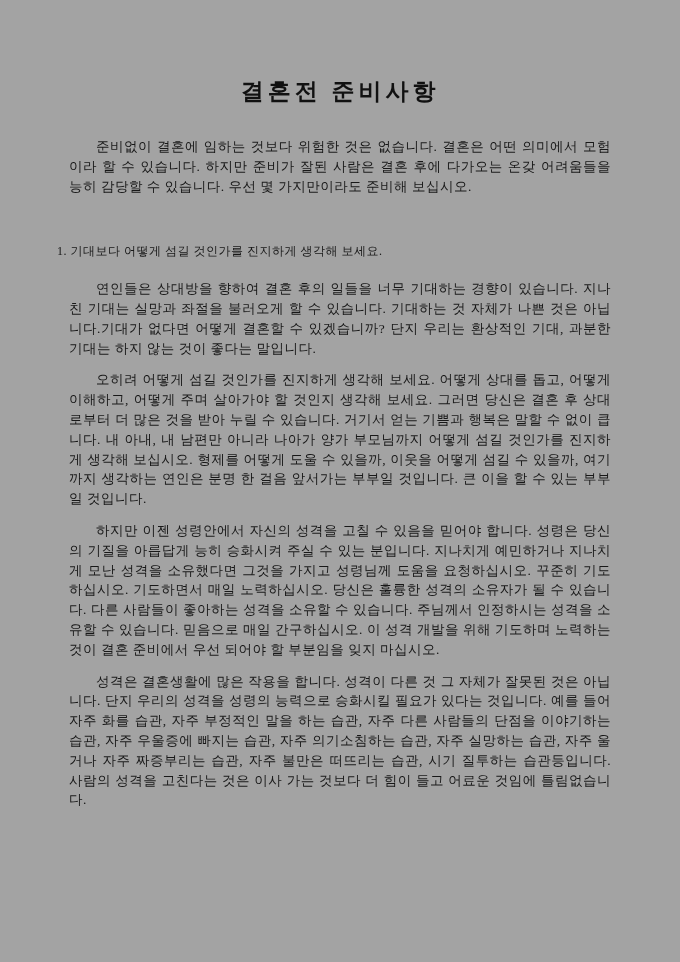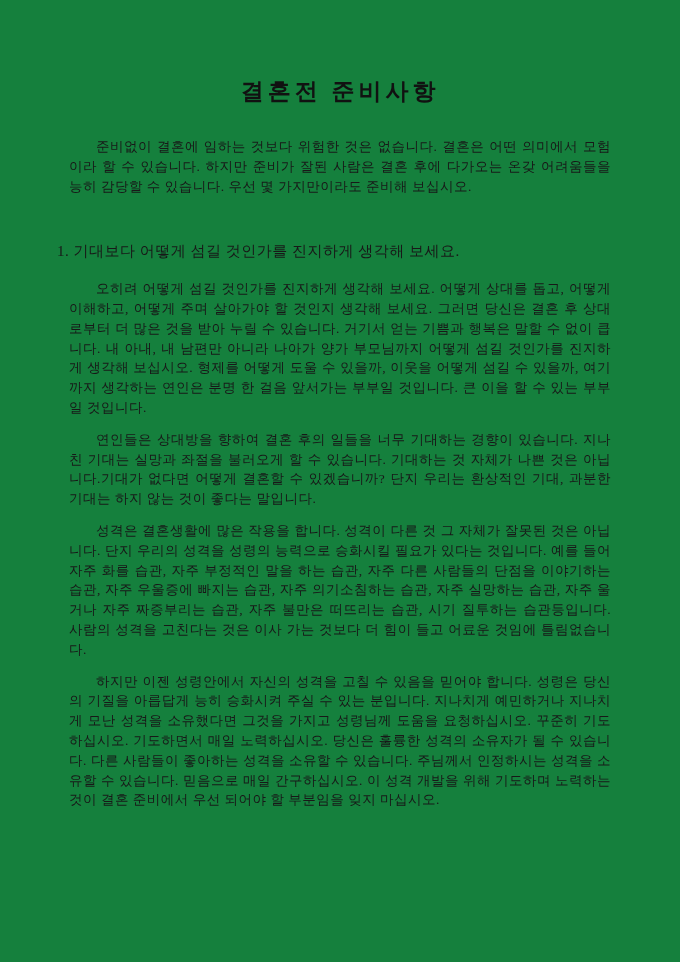--- a/index.html
+++ b/index.html
@@ -5,21 +5,21 @@
   html, body {
     margin: 0;
     padding: 0;
     background: #ffffff;
   }
   .page {
     position: relative;
     width: 680px;
     height: 962px;
     margin: 0 auto;
-    background: #15803d;
+    background: #a3a3a3;
     box-sizing: border-box;
     padding: 76px 57px 0 57px;
     font-family: "Liberation Serif", "DejaVu Serif", serif;
     color: #181818;
     overflow: hidden;
   }
   .doc-title {
     margin: 0 0 30px 0;
     text-align: center;
     font-size: 23px;
@@ -31,42 +31,42 @@
     margin: 12px;
     font-size: 13.5px;
     line-height: 19.8px;
     text-align: justify;
     word-break: break-all;
     text-indent: 2em;
     letter-spacing: 0.5px;
   }
   .section-heading {
     margin: 46px 0 17px 0;
-    font-size: 15px;
+    font-size: 12px;
     font-weight: normal;
     line-height: 19.8px;
     letter-spacing: 0.5px;
   }
   .intro-gap {
     margin-top: 0;
   }
 </style>
 </head>
 <body>
 
 <div class="page">
 
   <h1 class="doc-title">결혼전 준비사항</h1>
 
   <p class="para intro-gap">준비없이 결혼에 임하는 것보다 위험한 것은 없습니다. 결혼은 어떤 의미에서 모험이라 할 수 있습니다. 하지만 준비가 잘된 사람은 결혼 후에 다가오는 온갖 어려움들을 능히 감당할 수 있습니다. 우선 몇 가지만이라도 준비해 보십시오.</p>
 
   <h2 class="section-heading">1. 기대보다 어떻게 섬길 것인가를 진지하게 생각해 보세요.</h2>
 
+  <p class="para">연인들은 상대방을 향하여 결혼 후의 일들을 너무 기대하는 경향이 있습니다. 지나친 기대는 실망과 좌절을 불러오게 할 수 있습니다. 기대하는 것 자체가 나쁜 것은 아닙니다.기대가 없다면 어떻게 결혼할 수 있겠습니까? 단지 우리는 환상적인 기대, 과분한 기대는 하지 않는 것이 좋다는 말입니다.</p>
+
   <p class="para">오히려 어떻게 섬길 것인가를 진지하게 생각해 보세요. 어떻게 상대를 돕고, 어떻게 이해하고, 어떻게 주며 살아가야 할 것인지 생각해 보세요. 그러면 당신은 결혼 후 상대로부터 더 많은 것을 받아 누릴 수 있습니다. 거기서 얻는 기쁨과 행복은 말할 수 없이 큽니다. 내 아내, 내 남편만 아니라 나아가 양가 부모님까지 어떻게 섬길 것인가를 진지하게 생각해 보십시오. 형제를 어떻게 도울 수 있을까, 이웃을 어떻게 섬길 수 있을까, 여기까지 생각하는 연인은 분명 한 걸음 앞서가는 부부일 것입니다. 큰 이을 할 수 있는 부부일 것입니다.</p>
 
-  <p class="para">연인들은 상대방을 향하여 결혼 후의 일들을 너무 기대하는 경향이 있습니다. 지나친 기대는 실망과 좌절을 불러오게 할 수 있습니다. 기대하는 것 자체가 나쁜 것은 아닙니다.기대가 없다면 어떻게 결혼할 수 있겠습니까? 단지 우리는 환상적인 기대, 과분한 기대는 하지 않는 것이 좋다는 말입니다.</p>
 
+  <p class="para">하지만 이젠 성령안에서 자신의 성격을 고칠 수 있음을 믿어야 합니다. 성령은 당신의 기질을 아릅답게 능히 승화시켜 주실 수 있는 분입니다. 지나치게 예민하거나 지나치게 모난 성격을 소유했다면 그것을 가지고 성령님께 도움을 요청하십시오. 꾸준히 기도하십시오. 기도하면서 매일 노력하십시오. 당신은 훌륭한 성격의 소유자가 될 수 있습니다. 다른 사람들이 좋아하는 성격을 소유할 수 있습니다. 주님께서 인정하시는 성격을 소유할 수 있습니다. 믿음으로 매일 간구하십시오. 이 성격 개발을 위해 기도하며 노력하는 것이 결혼 준비에서 우선 되어야 할 부분임을 잊지 마십시오.</p>
 
   <p class="para">성격은 결혼생활에 많은 작용을 합니다.  성격이 다른 것 그 자체가 잘못된 것은 아닙니다. 단지 우리의 성격을 성령의 능력으로 승화시킬 필요가 있다는 것입니다. 예를 들어 자주 화를 습관, 자주 부정적인 말을 하는 습관, 자주 다른 사람들의 단점을 이야기하는 습관, 자주 우울증에 빠지는 습관, 자주 의기소침하는 습관, 자주 실망하는 습관, 자주 울거나 자주 짜증부리는 습관, 자주 불만은 떠뜨리는 습관, 시기 질투하는 습관등입니다. 사람의 성격을 고친다는 것은 이사 가는 것보다 더 힘이 들고 어료운 것임에 틀림없습니다.</p>
-
-  <p class="para">하지만 이젠 성령안에서 자신의 성격을 고칠 수 있음을 믿어야 합니다. 성령은 당신의 기질을 아릅답게 능히 승화시켜 주실 수 있는 분입니다. 지나치게 예민하거나 지나치게 모난 성격을 소유했다면 그것을 가지고 성령님께 도움을 요청하십시오. 꾸준히 기도하십시오. 기도하면서 매일 노력하십시오. 당신은 훌륭한 성격의 소유자가 될 수 있습니다. 다른 사람들이 좋아하는 성격을 소유할 수 있습니다. 주님께서 인정하시는 성격을 소유할 수 있습니다. 믿음으로 매일 간구하십시오. 이 성격 개발을 위해 기도하며 노력하는 것이 결혼 준비에서 우선 되어야 할 부분임을 잊지 마십시오.</p>
 
 </div>
 
 </body></html>

